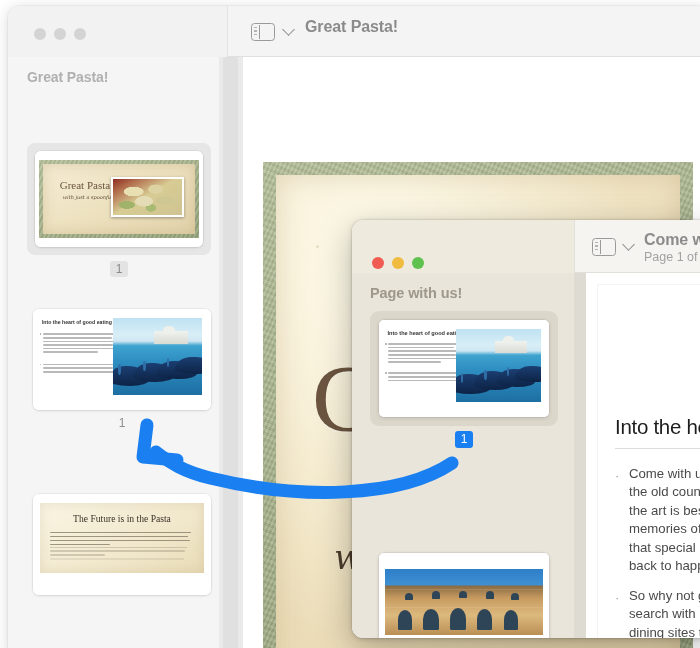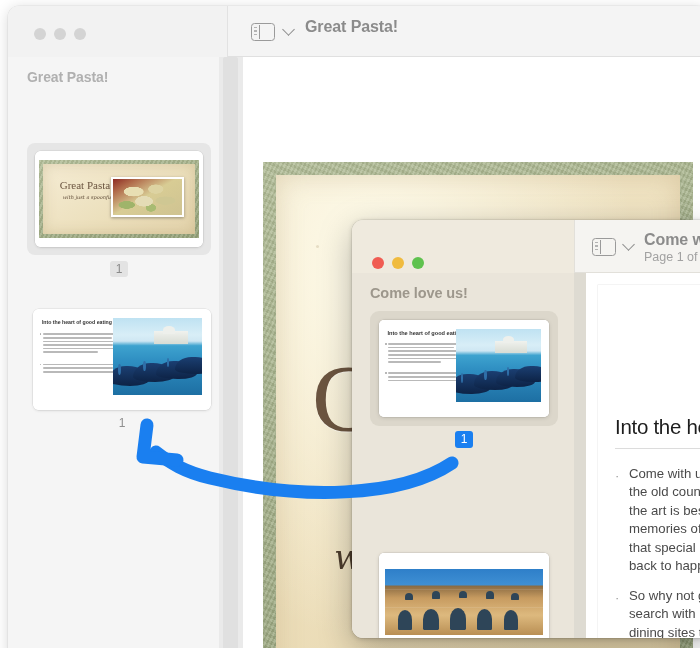--- a/index.html
+++ b/index.html
@@ -303,20 +303,43 @@
               <div class="v-gond" style="left:70%; top:50%; width:44%; height:23%;"></div>
               <div class="v-gondline" style="left:6%; top:60%; width:3%; height:14%;"></div>
               <div class="v-gondline" style="left:34%; top:56%; width:3%; height:13%;"></div>
               <div class="v-gondline" style="left:60%; top:52%; width:3%; height:12%;"></div>
             </div>
           </div>
         </div>
         <div class="thumb-num">1</div>
       </div>
 
+      <div class="thumb-back" style="top:437px; left:25px; width:178px;">
+        <div class="thumb-shell">
+          <div class="s-future">
+            <div class="f-body">
+              <div class="f-title">The Future is in the Pasta</div>
+              <div class="f-para" style="top:41%;">
+                <div class="f-line" style="width:98%"></div>
+                  <div class="f-line" style="width:96%"></div>
+                <div class="f-line" style="width:97%"></div>
+                  <div class="f-line" style="width:42%"></div>
+              </div>
+              <div class="f-para" style="top:62%;">
+                <div class="f-line fade" style="width:95%"></div>
+                  <div class="f-line fade" style="width:94%"></div>
+                <div class="f-line fade" style="width:38%"></div>
+              </div>
+              <div class="f-para" style="top:79%;">
+                <div class="f-line fade2" style="width:93%"></div>
+              </div>
+            </div>
+          </div>
+        </div>
+      </div>
     </div>
 
     <div class="sb-gap"></div>
 
     <div class="doc-area-back">
       <div class="parchment">
         <div class="parchment-inner">
           <span class="parch-speck" style="left:40px; top:70px; width:3px; height:3px;"></span>
           <span class="parch-speck" style="left:120px; top:140px; width:2px; height:2px;"></span>
           <span class="parch-speck" style="left:210px; top:60px; width:3px; height:2px;"></span>
@@ -356,21 +379,21 @@
     <div style="position:absolute; left:272px; top:20px;">
       <div class="chev"></div>
     </div>
 
     <div style="position:absolute; left:292px; top:11px; width:80px; overflow:hidden;">
       <div class="doc-title" style="white-space:nowrap;">Come w</div>
       <div class="doc-sub" style="white-space:nowrap;">Page 1 of</div>
     </div>
 
     <div class="sb-front">
-      <div style="position:absolute; left:18px; top:12px;" class="sb-title-front">Come love us!</div>
+      <div style="position:absolute; left:18px; top:12px;" class="sb-title-front">Page with us!</div>
 
       <div class="thumb-front" style="top:38px;">
         <div class="thumb-selected-front">
           <div class="thumb-shell-front">
             <div class="s-venice">
               <div class="v-title" style="font-size:5.6px;">Into the heart of good eating</div>
               <div class="v-bul" style="top:24%;">
                 <div class="v-dot"></div>
                 <div class="v-line" style="width:96%"></div>
                   <div class="v-line" style="width:88%"></div>

